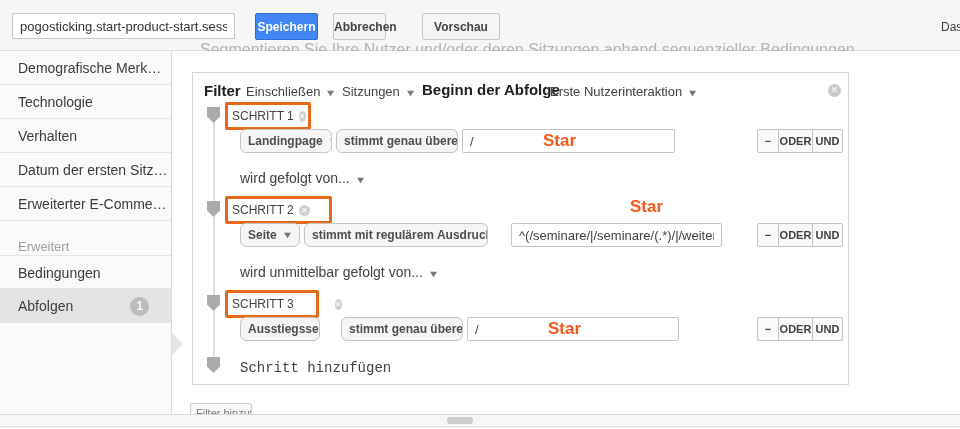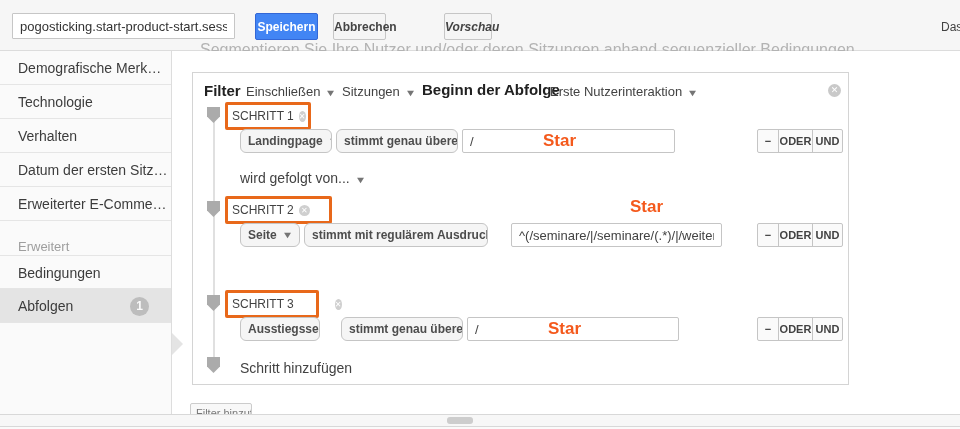--- a/index.html
+++ b/index.html
@@ -98,21 +98,21 @@
 </style>
 </head>
 <body>
 
 <div id="screen">
 
   <div class="topbar">
     <input class="name-input" type="text" value="pogosticking.start-product-start.session." style="">
     <button class="tb-btn primary" style="left:255px; width:63px;">Speichern</button>
     <button class="tb-btn" style="left:333px; width:53px;">Abbrechen</button>
-    <button class="tb-btn" style="left:444px; width:48px;font-style:italic;">Vorschau</button>
+    <button class="tb-btn" style="left:422px; width:78px;">Vorschau</button>
     <span class="clip-right">Das</span>
     <div class="clip-desc">Segmentieren Sie Ihre Nutzer und/oder deren Sitzungen anhand sequenzieller Bedingungen.</div>
   </div>
 
   <div class="sidebar">
     <div class="side-item">Demografische Merk…</div>
     <div class="side-item">Technologie</div>
     <div class="side-item">Verhalten</div>
     <div class="side-item">Datum der ersten Sitz…</div>
     <div class="side-item">Erweiterter E-Comme…</div>
@@ -180,40 +180,43 @@
   </div>
   <div class="dd" style="left:304px; top:223px; width:184px;">
     <span>stimmt mit regulärem Ausdruck überein</span>
   </div>
   <input class="inp" style="left: 511px; top: 223px; width: 211px;" type="text" value="^(/seminare/|/seminare/(.*)/|/weiterbild">
   <div class="grp" style="left:757px; top:223px;">
     <div class="g-minus">−</div>
     <div class="g-or">ODER</div>
     <div class="g-and">UND</div>
   </div>
+  <div class="conn-text" style="left:240px; top:264px;">
+    <span>wird unmittelbar gefolgt von...</span><span class="caret">▼</span>
+  </div>
 
   <div class="step-box" style="left:225px; top:290px; width:94px;gap:36px;">
     <span>SCHRITT 3</span>
     <span class="step-x">✕</span>
   </div>
   <div class="dd" style="left:240px; top:317px; width:80px;">
     <span>Ausstiegsseite</span>
   </div>
   <div class="dd" style="left:341px; top:317px; width:122px;">
     <span>stimmt genau überein</span>
   </div>
   <input class="inp" style="left: 467px; top: 317px; width: 212px;" type="text" value="/">
   <div class="star" style="left:548px; top:319px;">Star</div>
   <div class="grp" style="left:757px; top:317px;">
     <div class="g-minus">−</div>
     <div class="g-or">ODER</div>
     <div class="g-and">UND</div>
   </div>
 
-  <div class="conn-text" style="left:240px; top:360px;">Schritt hinzufügen</div>
+  <div class="conn-text" style="left:240px; top:360px;font-family:Liberation Mono, monospace;">Schritt hinzufügen</div>
 
   <div class="add-filter">Filter hinzufügen</div>
 
   <div class="hscroll"></div>
   <div class="hthumb"></div>
   <div class="bottom-strip"></div>
 
 </div>
 
 </body></html>

